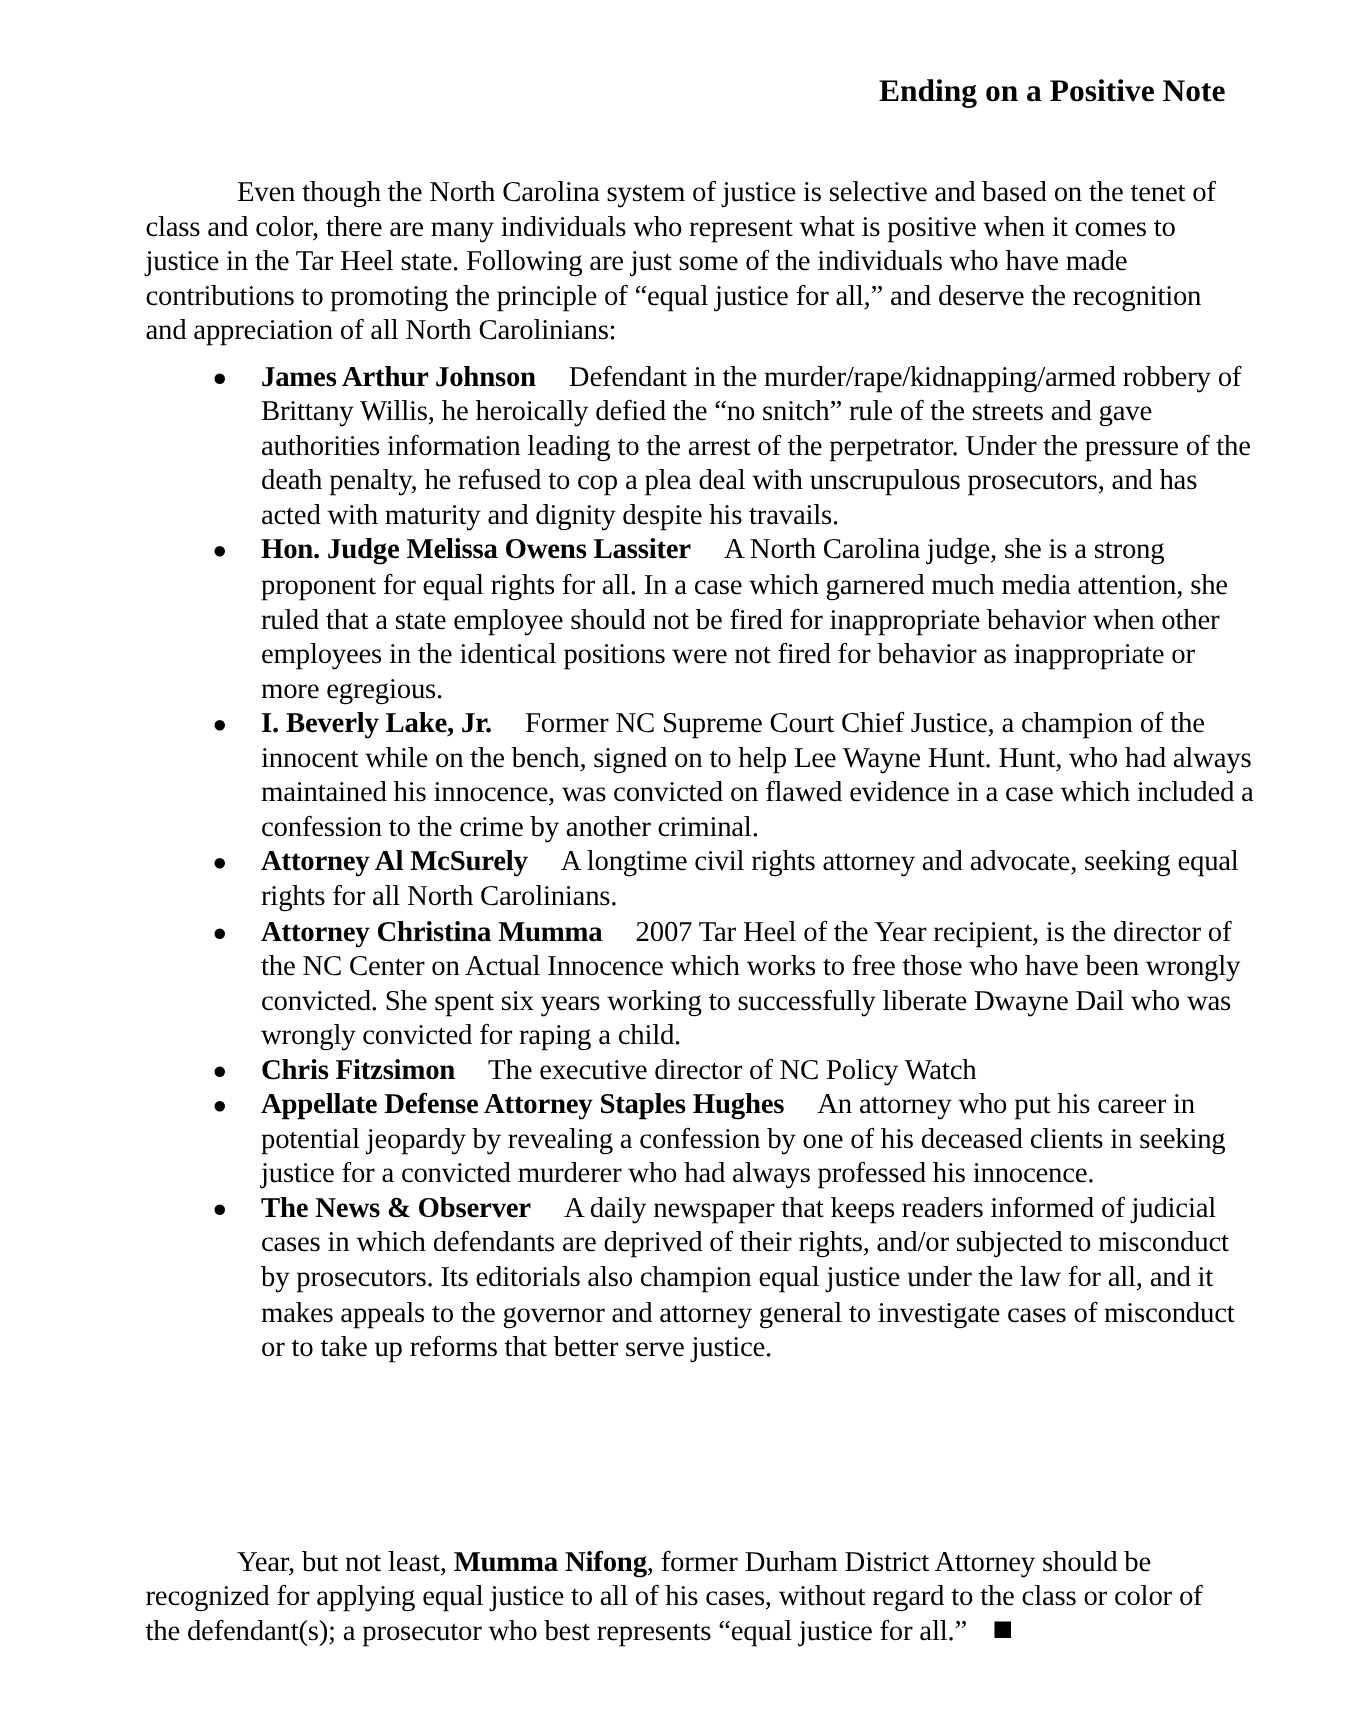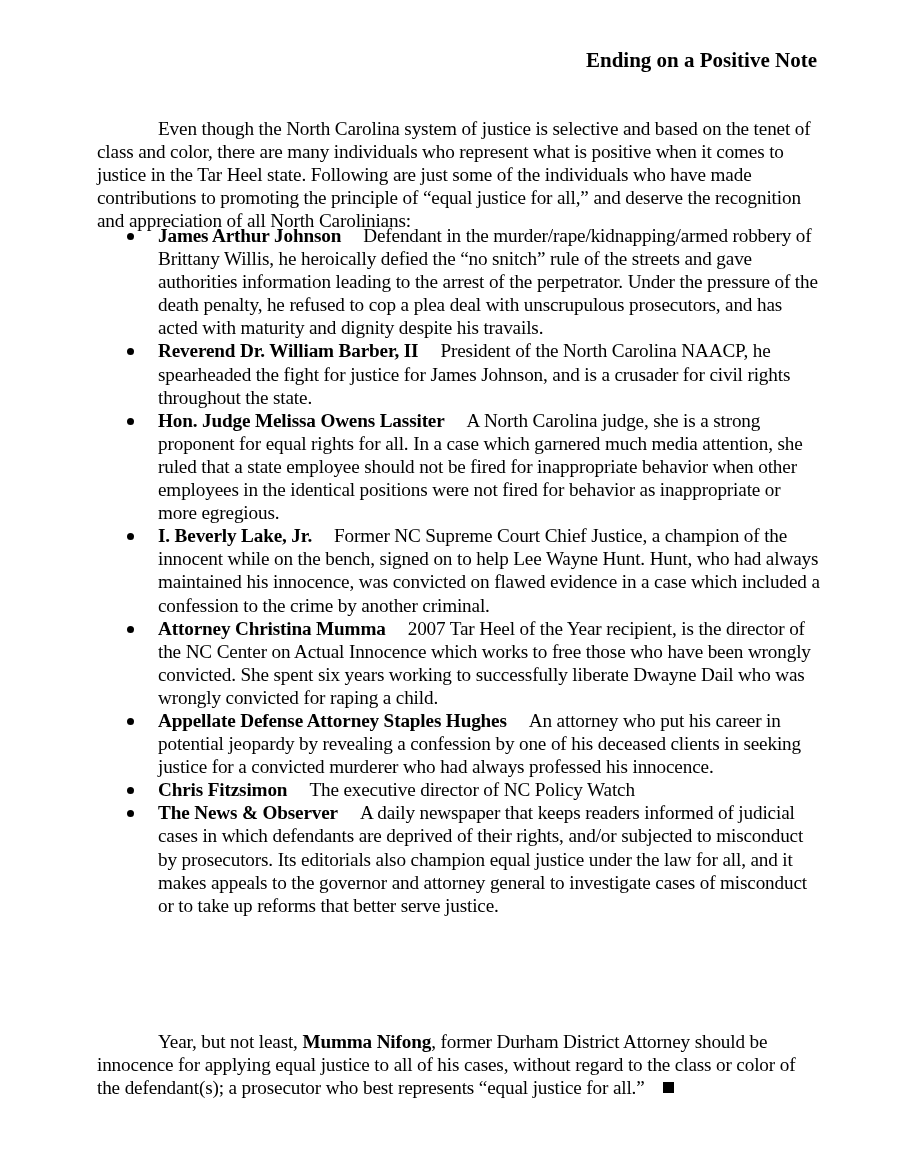--- a/index.html
+++ b/index.html
@@ -13,21 +13,21 @@
     text-align: right; font-size: 21px; line-height: 28px; margin: 0; font-weight: bold;
   }
   .para {
     position: absolute; left: 0; width: 725px; margin: 0;
     line-height: 23.1px; letter-spacing: -0.15px;
   }
   .intro { top: 96px; text-indent: 61px; margin-top: 21px; }
   .closing { top: 1030px; text-indent: 61px; }
   .list {
     position: absolute; top: 224px; left: 0; width: 725px;
-    list-style: none; margin: 0; padding: 0;
+    list-style: none; margin: 16px; padding: 0;
   }
   .item { position: relative; padding-left: 61px; line-height: 23.1px; letter-spacing: -0.15px; }
   .bullet {
     position: absolute; left: 30px; top: 9px; width: 7px; height: 7px;
     border-radius: 50%; background: #000;
   }
   .name { font-weight: bold; }
   .gap { display: inline-block; width: 22px; }
   .end-mark {
     display: inline-block; width: 11px; height: 11px; background: #000;
@@ -38,23 +38,23 @@
 </head>
 <body>
 
 <div class="page">
   <h1 class="title">Ending on a Positive Note</h1>
 
   <p class="para intro">Even though the North Carolina system of justice is selective and based on the tenet of class and color, there are many individuals who represent what is positive when it comes to justice in the Tar Heel state.  Following are just some of the individuals who have made contributions to promoting the principle of “equal justice for all,” and deserve the recognition and appreciation of all North Carolinians:</p>
 
   <ul class="list">
     <li class="item"><span class="bullet"></span><span class="name">James Arthur Johnson</span><span class="gap"></span><span>Defendant in the murder/rape/kidnapping/armed robbery of Brittany Willis, he heroically defied the “no snitch” rule of the streets and gave authorities information leading to the arrest of the perpetrator.  Under the pressure of the death penalty, he refused to cop a plea deal with unscrupulous prosecutors, and has acted with maturity and dignity despite his travails.</span></li>
-    <li class="item"><span class="bullet"></span><span class="name">Reverend Dr. William Barber, II</span><span class="gap"></span><span>President of the North Carolina NAACP, he spearheaded the fight for justice for James Johnson, and is a crusader for civil rights throughout the state.</span></li>
     <li class="item"><span class="bullet"></span><span class="name">Hon. Judge Melissa Owens Lassiter</span><span class="gap"></span><span>A North Carolina judge, she is a strong proponent for equal rights for all.  In a case which garnered much media attention, she ruled that a state employee should not be fired for inappropriate behavior when other employees in the identical positions were not fired for behavior as inappropriate or more egregious.</span></li>
     <li class="item"><span class="bullet"></span><span class="name">I. Beverly Lake, Jr.</span><span class="gap"></span><span>Former NC Supreme Court Chief Justice, a champion of the innocent while on the bench, signed on to help Lee Wayne Hunt.  Hunt, who had always maintained his innocence, was convicted on flawed evidence in a case which included a confession to the crime by another criminal.</span></li>
+    <li class="item"><span class="bullet"></span><span class="name">Attorney Al McSurely</span><span class="gap"></span><span>A longtime civil rights attorney and advocate, seeking equal rights for all North Carolinians.</span></li>
     <li class="item"><span class="bullet"></span><span class="name">Attorney Christina Mumma</span><span class="gap"></span><span>2007 Tar Heel of the Year recipient, is the director of the NC Center on Actual Innocence which works to free those who have been wrongly convicted.  She spent six years working to successfully liberate Dwayne Dail who was wrongly convicted for raping a child.</span></li>
+    <li class="item"><span class="bullet"></span><span class="name">Chris Fitzsimon</span><span class="gap"></span><span>The executive director of NC Policy Watch</span></li>
     <li class="item"><span class="bullet"></span><span class="name">Appellate Defense Attorney Staples Hughes</span><span class="gap"></span><span>An attorney who put his career in potential jeopardy by revealing a confession by one of his deceased clients in seeking justice for a convicted murderer who had always professed his innocence.</span></li>
-    <li class="item"><span class="bullet"></span><span class="name">Chris Fitzsimon</span><span class="gap"></span><span>The executive director of NC Policy Watch</span></li>
     <li class="item"><span class="bullet"></span><span class="name">The News &amp; Observer</span><span class="gap"></span><span>A daily newspaper that keeps readers informed of judicial cases in which defendants are deprived of their rights, and/or subjected to misconduct by prosecutors.  Its editorials also champion equal justice under the law for all, and it makes appeals to the governor and attorney general to investigate cases of misconduct or to take up reforms that better serve justice.</span></li>
   </ul>
 
-  <p class="para closing"><span>Year, but not least, </span><b>Mumma Nifong</b><span>, former Durham District Attorney should be innocence for applying equal justice to all of his cases, without regard to the class or color of the defendant(s); a prosecutor who best represents “equal justice for all.”</span><span class="end-mark"></span></p>
+  <p class="para closing"><span>Year, but not least, </span><b>Mumma Nifong</b><span>, former Durham District Attorney should be recognized for applying equal justice to all of his cases, without regard to the class or color of the defendant(s); a prosecutor who best represents “equal justice for all.”</span><span class="end-mark"></span></p>
 </div>
 
 </body></html>

